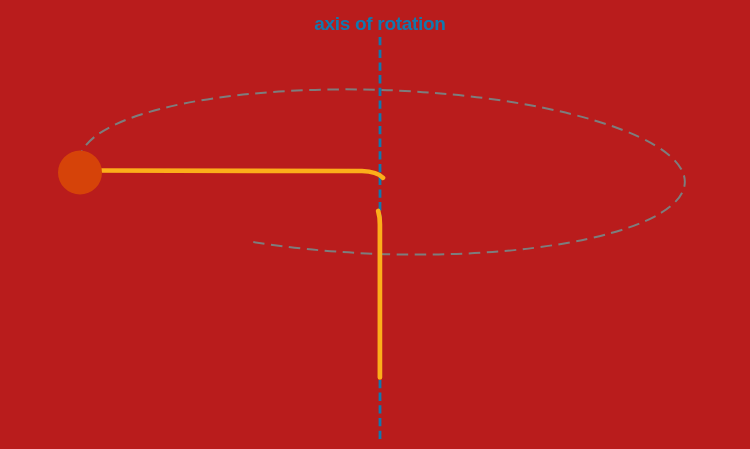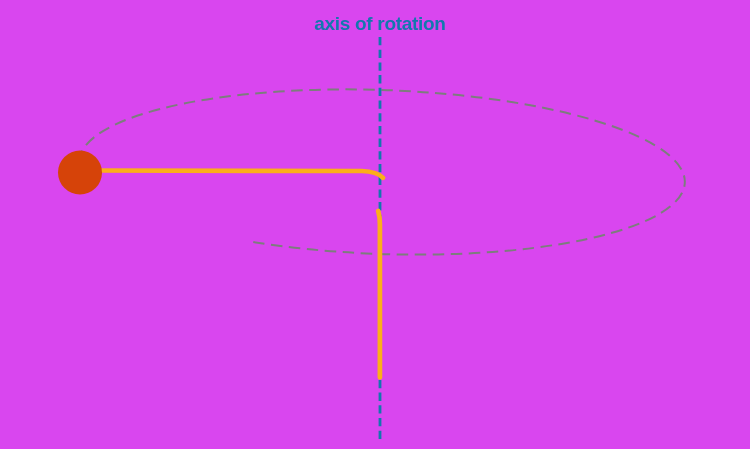--- a/index.html
+++ b/index.html
@@ -4,21 +4,21 @@
 <style>
   html, body {
     margin: 0;
     padding: 0;
     background: #ffffff;
   }
   .stage {
     position: relative;
     width: 750px;
     height: 449px;
-    background: #d946ef;
+    background: #b91c1c;
     overflow: hidden;
     font-family: "Liberation Sans", sans-serif;
   }
   svg.diagram {
     display: block;
     width: 750px;
     height: 449px;
   }
   .axis-label {
     font-family: "Liberation Sans", sans-serif;

